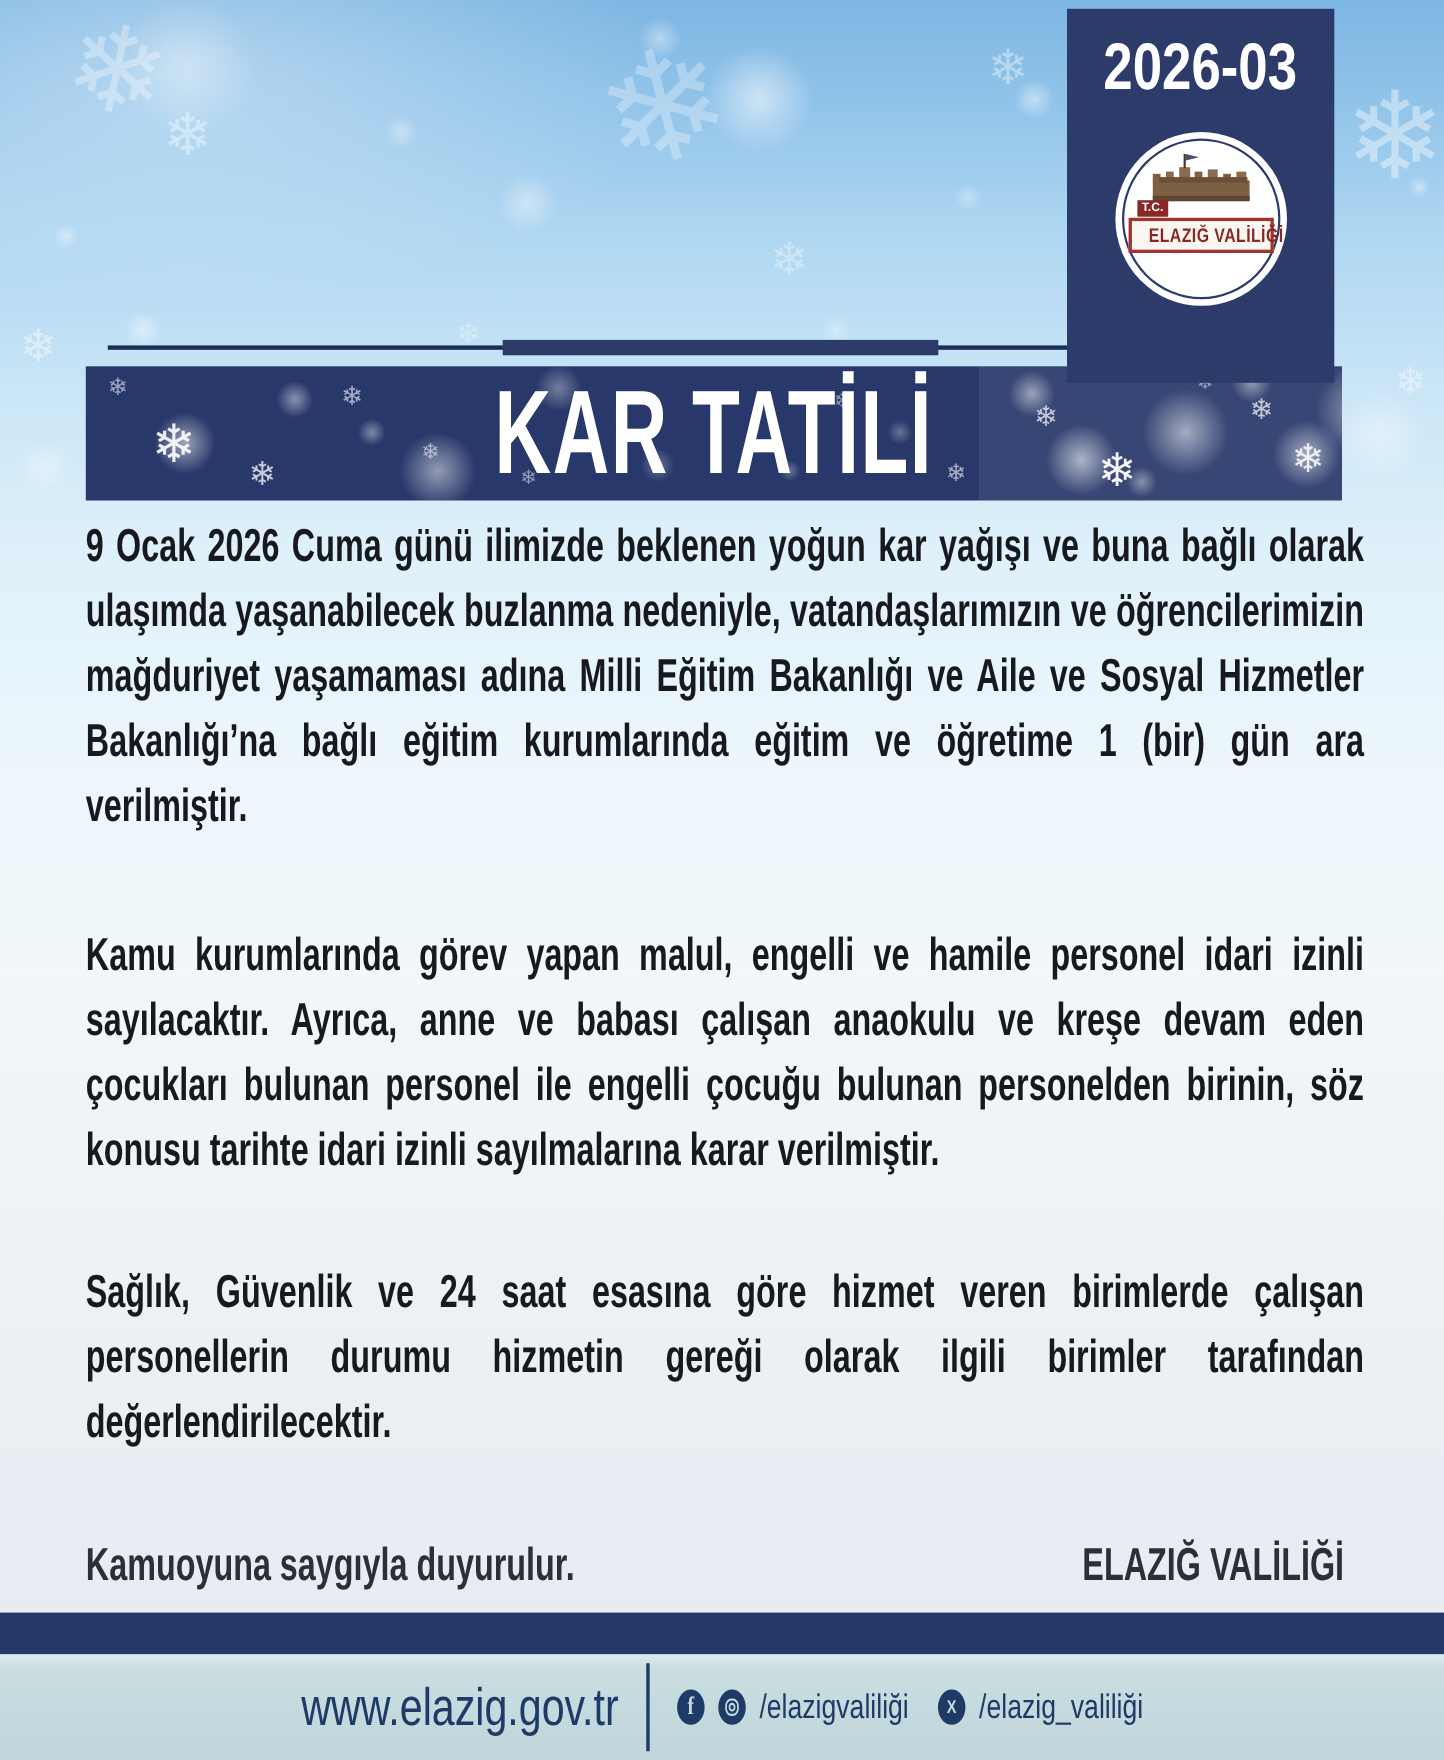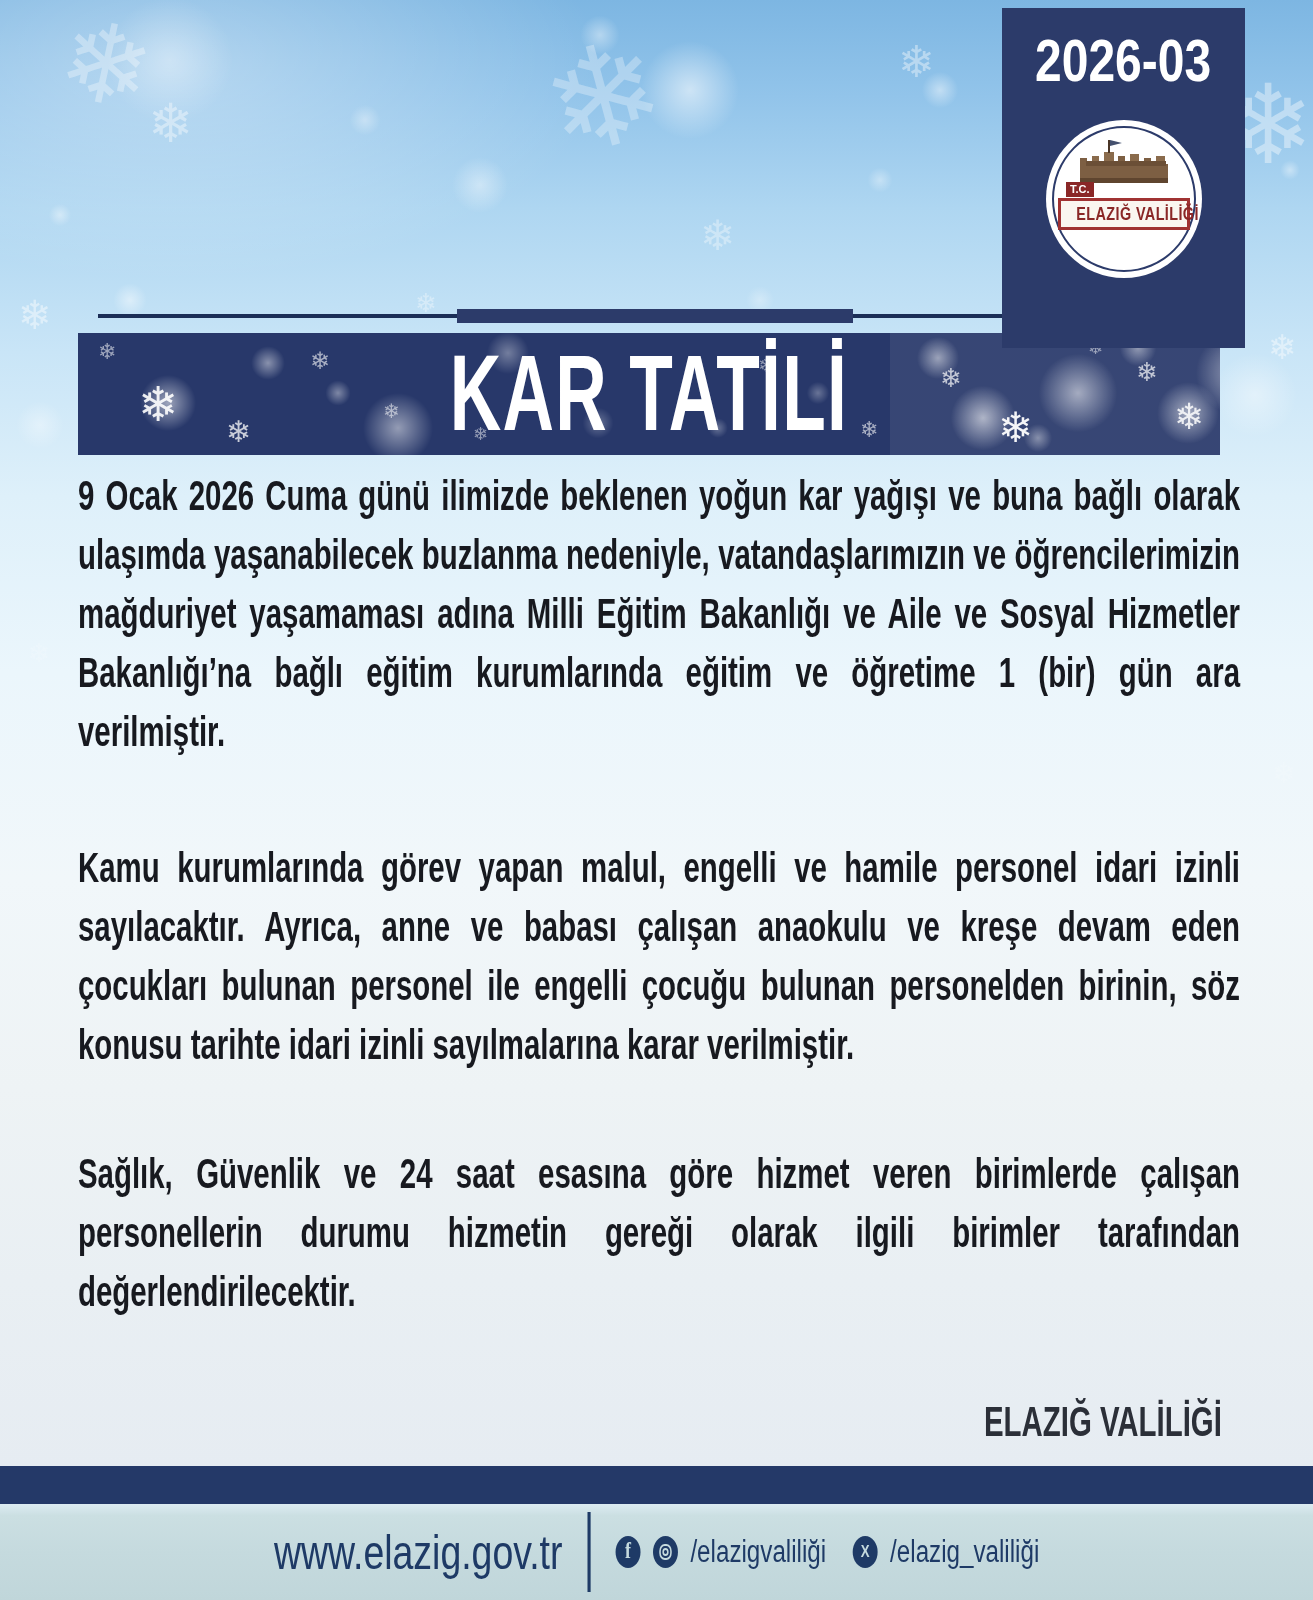--- a/index.html
+++ b/index.html
@@ -38,21 +38,21 @@
   .org1 { position:absolute; left:110px; top:76px;  z-index:4; font-size:30px; font-weight:700; color:var(--c-header-text-navy,#1d3765); letter-spacing:1px; }
   .org1 .sx { transform:scaleX(.70); }
   .org2 { position:absolute; left:110px; top:122px; z-index:4; font-size:32px; font-weight:700; color:var(--c-header-text2-navy,#21406f); }
   .org2 .sx { transform:scaleX(.70); }
   .press-title { position:absolute; left:104px; top:180px; z-index:4; font-size:95px; line-height:95px; color:var(--c-white,#ffffff); }
   .press-title .sx { transform:scaleX(.75); }
   .t-light { font-weight:400; letter-spacing:8px; }
   .t-bold  { font-weight:800; letter-spacing:1px; }
 
   
-  .issue-box { position:absolute; left:1002px; top:8px; width:243px; height:340px; z-index:5; background:var(--c-navy-box,#2c3b6a);text-decoration:underline; }
+  .issue-box { position:absolute; left:970px; top:8px; width:243px; height:340px; z-index:5; background:var(--c-navy-box,#2c3b6a);text-decoration:underline; }
   .issue-num { margin-top:22px; text-align:center; font-size:60px; line-height:62px; font-weight:800; color:var(--c-white,#ffffff); }
   .issue-num .sx { transform:scaleX(.80); transform-origin:center center; }
   .logo-circle { position:absolute; left:44px; top:112px; width:156px; height:158px; border-radius:50%; background:#ffffff; }
   .logo-ring { position:absolute; inset:6px; border:2px solid var(--c-navy-box,#2c3b6a); border-radius:50%; }
   .castle { position:absolute; left:26px; top:16px; }
   .logo-tc { position:absolute; left:20px; top:62px; background:var(--c-logo-red-dark,#8a2727); color:#ffffff; font-size:11px; font-weight:700; padding:1px 4px; line-height:13px; }
   .logo-label { position:absolute; left:12px; top:78px; width:132px; box-sizing:border-box; border:3px solid var(--c-logo-red,#a03232); background:#faf6f0; text-align:center; padding:3px 0 2px 0; }
   .logo-label .sx { transform:scaleX(.80); transform-origin:center center; font-size:18px; font-weight:800; color:var(--c-logo-red-dark,#8a2727); letter-spacing:0.5px; }
 
   
@@ -182,20 +182,21 @@
     <span class="flake" style="left:1096px;top:66px;font-size:36px;opacity:.85">❄</span>
     <div class="banner-title">
         <span class="sx">KAR TATİLİ</span>
       </div>
   </div>
 
   <div class="para p1">9 Ocak 2026 Cuma günü ilimizde beklenen yoğun kar yağışı ve buna bağlı olarak ulaşımda yaşanabilecek buzlanma nedeniyle, vatandaşlarımızın ve öğrencilerimizin mağduriyet yaşamaması adına Milli Eğitim Bakanlığı ve Aile ve Sosyal Hizmetler Bakanlığı’na bağlı eğitim kurumlarında eğitim ve öğretime 1 (bir) gün ara verilmiştir.</div>
   <div class="para p2">Kamu kurumlarında görev yapan malul, engelli ve hamile personel idari izinli sayılacaktır. Ayrıca, anne ve babası çalışan anaokulu ve kreşe devam eden çocukları bulunan personel ile engelli çocuğu bulunan personelden birinin, söz konusu tarihte idari izinli sayılmalarına karar verilmiştir.</div>
   <div class="para p3">Sağlık, Güvenlik ve 24 saat esasına göre hizmet veren birimlerde çalışan personellerin durumu hizmetin gereği olarak ilgili birimler tarafından değerlendirilecektir.</div>
 
+  <div class="signoff-left"><span class="sx">Kamuoyuna saygıyla duyurulur.</span></div>
   <div class="signoff-right"><span class="sx sx-r">ELAZIĞ VALİLİĞİ</span></div>
 
   <div class="footer-bar"></div>
   <div class="footer">
     <div class="footer-inner">
       <span class="site">www.elazig.gov.tr</span>
       <span class="vsep"></span>
       <span class="icon-circle icon-fb">
           <span>f</span>
         </span>

